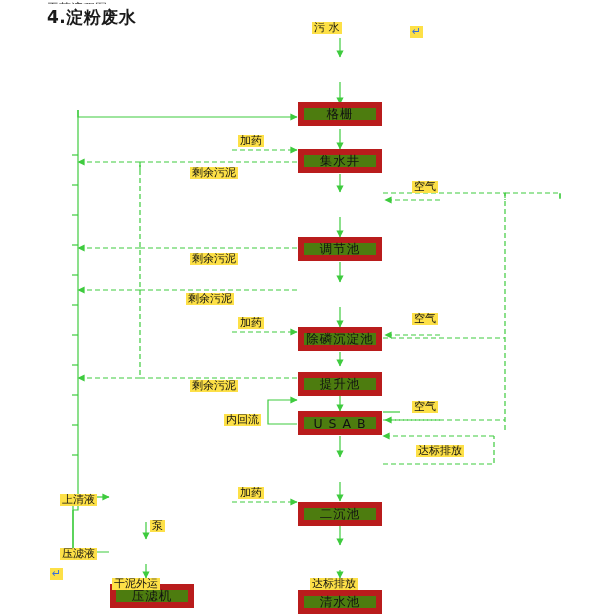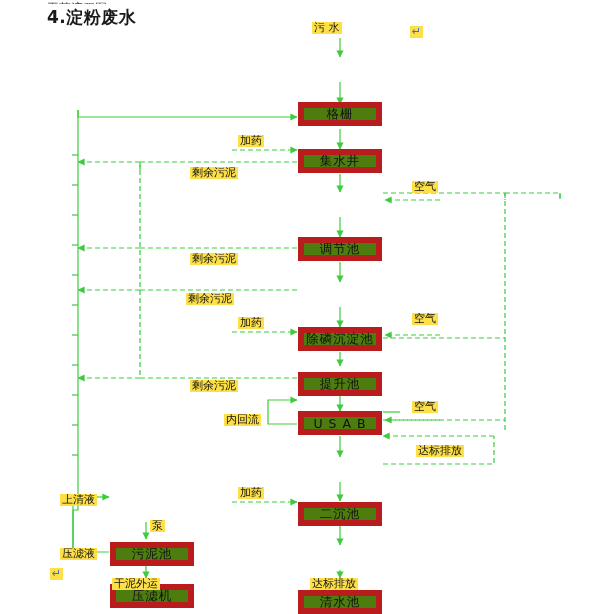--- a/index.html
+++ b/index.html
@@ -149,23 +149,20 @@
   <div class="node main" style="top:367px">
       <span>U S A B</span>
     </div>
   <div class="node main" style="top:458px">
       <span>二沉池</span>
     </div>
   <div class="node main" style="top:546px">
       <span>清水池</span>
     </div>
 
-  <div class="node wide" style="left:110px;top:498px">
-      <span>污泥池</span>
-    </div>
   <div class="node wide" style="left:110px;top:540px">
       <span>压滤机</span>
     </div>
 
   <div class="lbl" style="left:312px;top:22px">污  水</div>
   <div class="lbl" style="left:238px;top:135px">加药</div>
   <div class="lbl" style="left:190px;top:167px">剩余污泥</div>
   <div class="lbl" style="left:190px;top:253px">剩余污泥</div>
   <div class="lbl" style="left:186px;top:293px">剩余污泥</div>
   <div class="lbl" style="left:238px;top:317px">加药</div>

